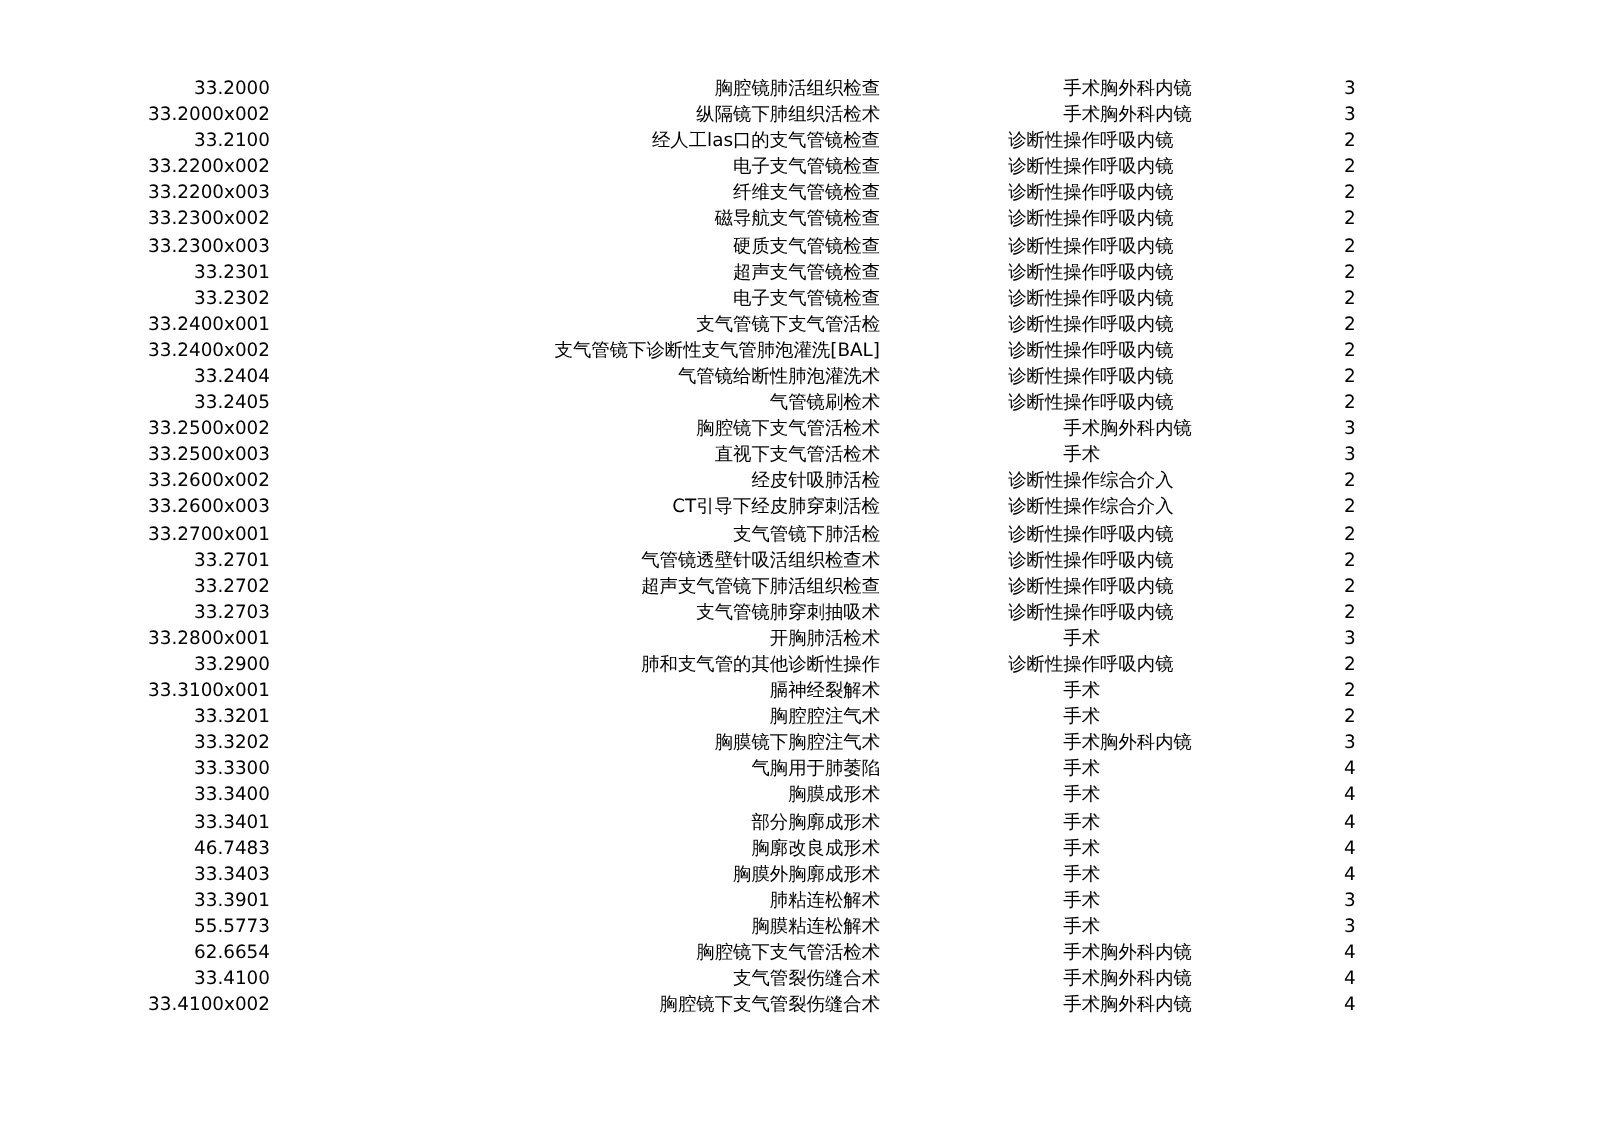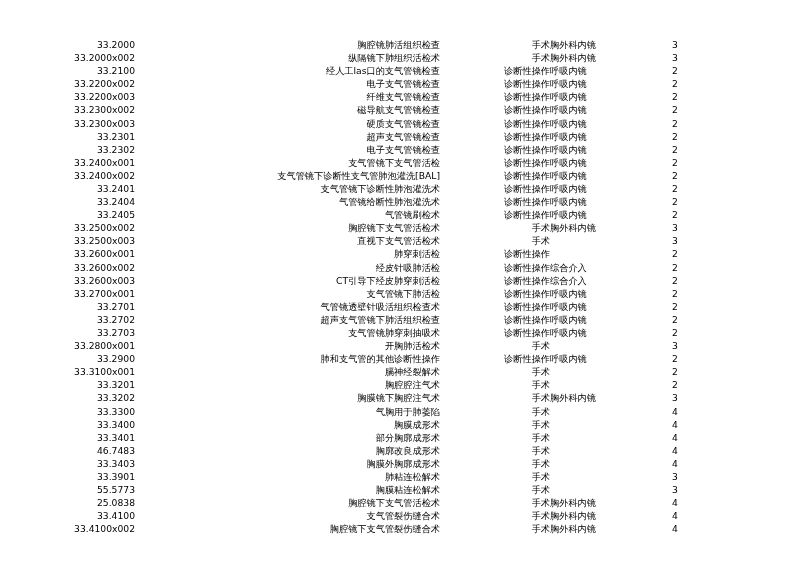--- a/index.html
+++ b/index.html
@@ -165,28 +165,20 @@
           </tr>
           <tr>
             <td class="code">33.2400x002</td>
             <td class="name">支气管镜下诊断性支气管肺泡灌洗[BAL]</td>
             <td class="type">诊断性操作</td>
             <td class="dept">呼吸内镜</td>
             <td class="lvl">2</td>
             <td></td>
           </tr>
           <tr>
-            <td class="code">33.2401</td>
-            <td class="name">支气管镜下诊断性肺泡灌洗术</td>
-            <td class="type">诊断性操作</td>
-            <td class="dept">呼吸内镜</td>
-            <td class="lvl">2</td>
-            <td></td>
-          </tr>
-          <tr>
             <td class="code">33.2404</td>
             <td class="name">气管镜给断性肺泡灌洗术</td>
             <td class="type">诊断性操作</td>
             <td class="dept">呼吸内镜</td>
             <td class="lvl">2</td>
             <td></td>
           </tr>
           <tr>
             <td class="code">33.2405</td>
             <td class="name">气管镜刷检术</td>
@@ -205,28 +197,20 @@
           </tr>
           <tr>
             <td class="code">33.2500x003</td>
             <td class="name">直视下支气管活检术</td>
             <td class="type">手术</td>
             <td class="dept"></td>
             <td class="lvl">3</td>
             <td></td>
           </tr>
           <tr>
-            <td class="code">33.2600x001</td>
-            <td class="name">肺穿刺活检</td>
-            <td class="type">诊断性操作</td>
-            <td class="dept"></td>
-            <td class="lvl">2</td>
-            <td></td>
-          </tr>
-          <tr>
             <td class="code">33.2600x002</td>
             <td class="name">经皮针吸肺活检</td>
             <td class="type">诊断性操作</td>
             <td class="dept">综合介入</td>
             <td class="lvl">2</td>
             <td></td>
           </tr>
           <tr>
             <td class="code">33.2600x003</td>
             <td class="name">CT引导下经皮肺穿刺活检</td>
@@ -357,21 +341,21 @@
           </tr>
           <tr>
             <td class="code">55.5773</td>
             <td class="name">胸膜粘连松解术</td>
             <td class="type">手术</td>
             <td class="dept"></td>
             <td class="lvl">3</td>
             <td></td>
           </tr>
           <tr>
-            <td class="code">25.0838</td>
+            <td class="code">62.6654</td>
             <td class="name">胸腔镜下支气管活检术</td>
             <td class="type">手术</td>
             <td class="dept">胸外科内镜</td>
             <td class="lvl">4</td>
             <td></td>
           </tr>
           <tr>
             <td class="code">33.4100</td>
             <td class="name">支气管裂伤缝合术</td>
             <td class="type">手术</td>

